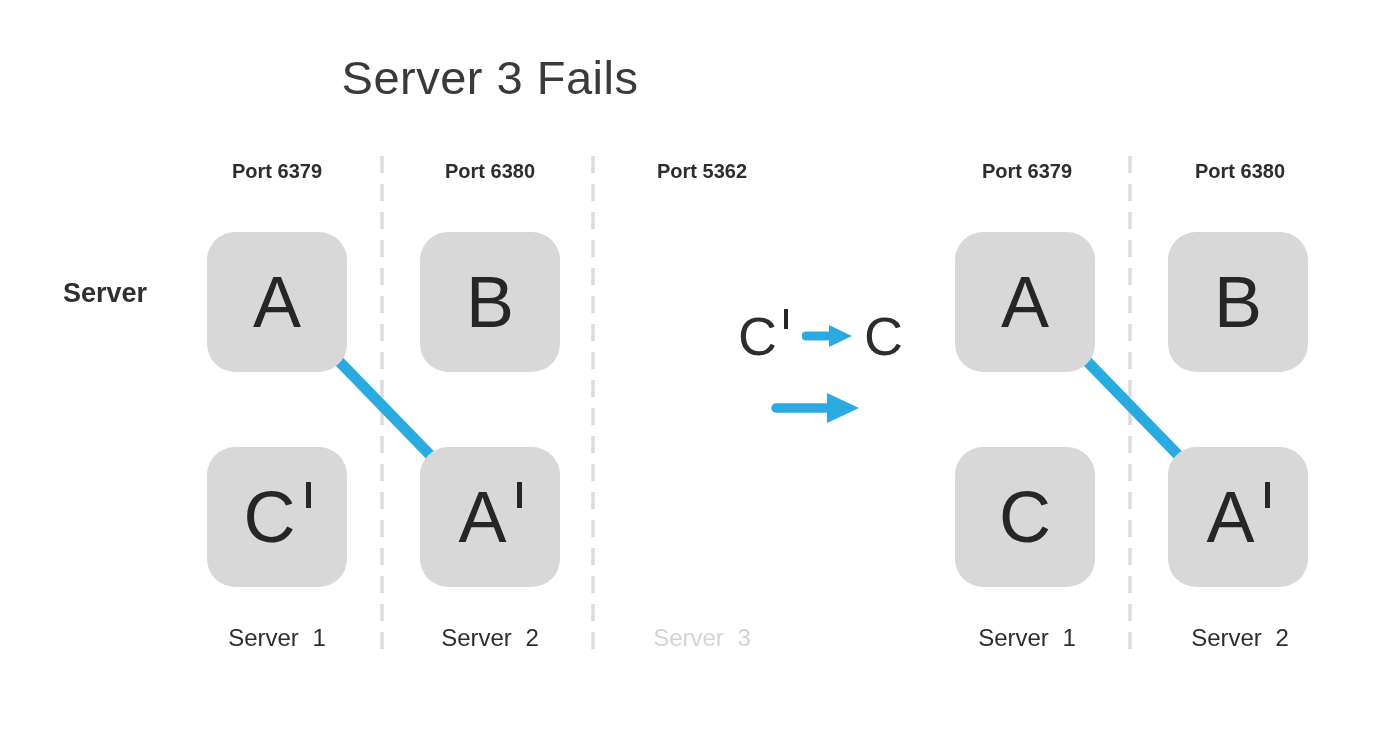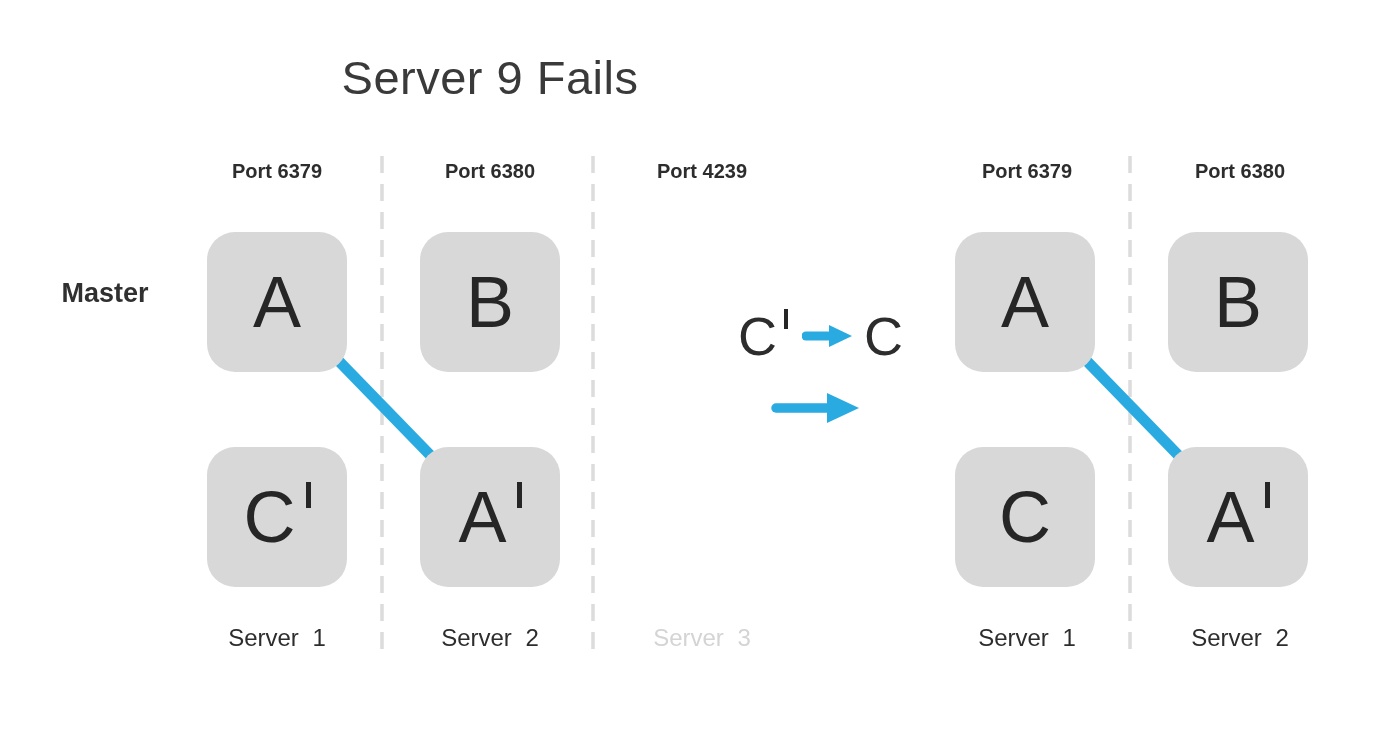--- a/index.html
+++ b/index.html
@@ -54,29 +54,29 @@
     <g>
       <line x1="1079" y1="353" x2="1181" y2="458" stroke="#29abe2" stroke-width="11" stroke-linecap="round"></line>
       <polygon points="1202,480 1171.9,467.4 1190.5,449.4" fill="#29abe2"></polygon>
     </g>
     <g>
       <line x1="776" y1="408" x2="828" y2="408" stroke="#29abe2" stroke-width="9.5" stroke-linecap="round"></line>
       <polygon points="859,408 827,393 827,423" fill="#29abe2"></polygon>
     </g>
   </svg>
 
-  <div class="title">Server 9 Fails</div>
+  <div class="title">Server 3 Fails</div>
 
   <div class="lbl port" style="left:177px;">Port 6379</div>
   <div class="lbl port" style="left:390px;">Port 6380</div>
-  <div class="lbl port" style="left:602px;">Port 4239</div>
+  <div class="lbl port" style="left:602px;">Port 5362</div>
   <div class="lbl port" style="left:927px;">Port 6379</div>
   <div class="lbl port" style="left:1140px;">Port 6380</div>
 
-  <div class="lbl rowlabel master">Master</div>
+  <div class="lbl rowlabel master">Server</div>
 
   <div class="box" style="left:207px;top:232px;" data-prime="false">
     <span class="letter">A</span>
   </div>
   <div class="box" style="left:420px;top:232px;" data-prime="false">
     <span class="letter">B</span>
   </div>
   <div class="box" style="left:207px;top:447px;" data-prime="true">
     <span class="letter">C</span>
       <span class="prime"></span>

